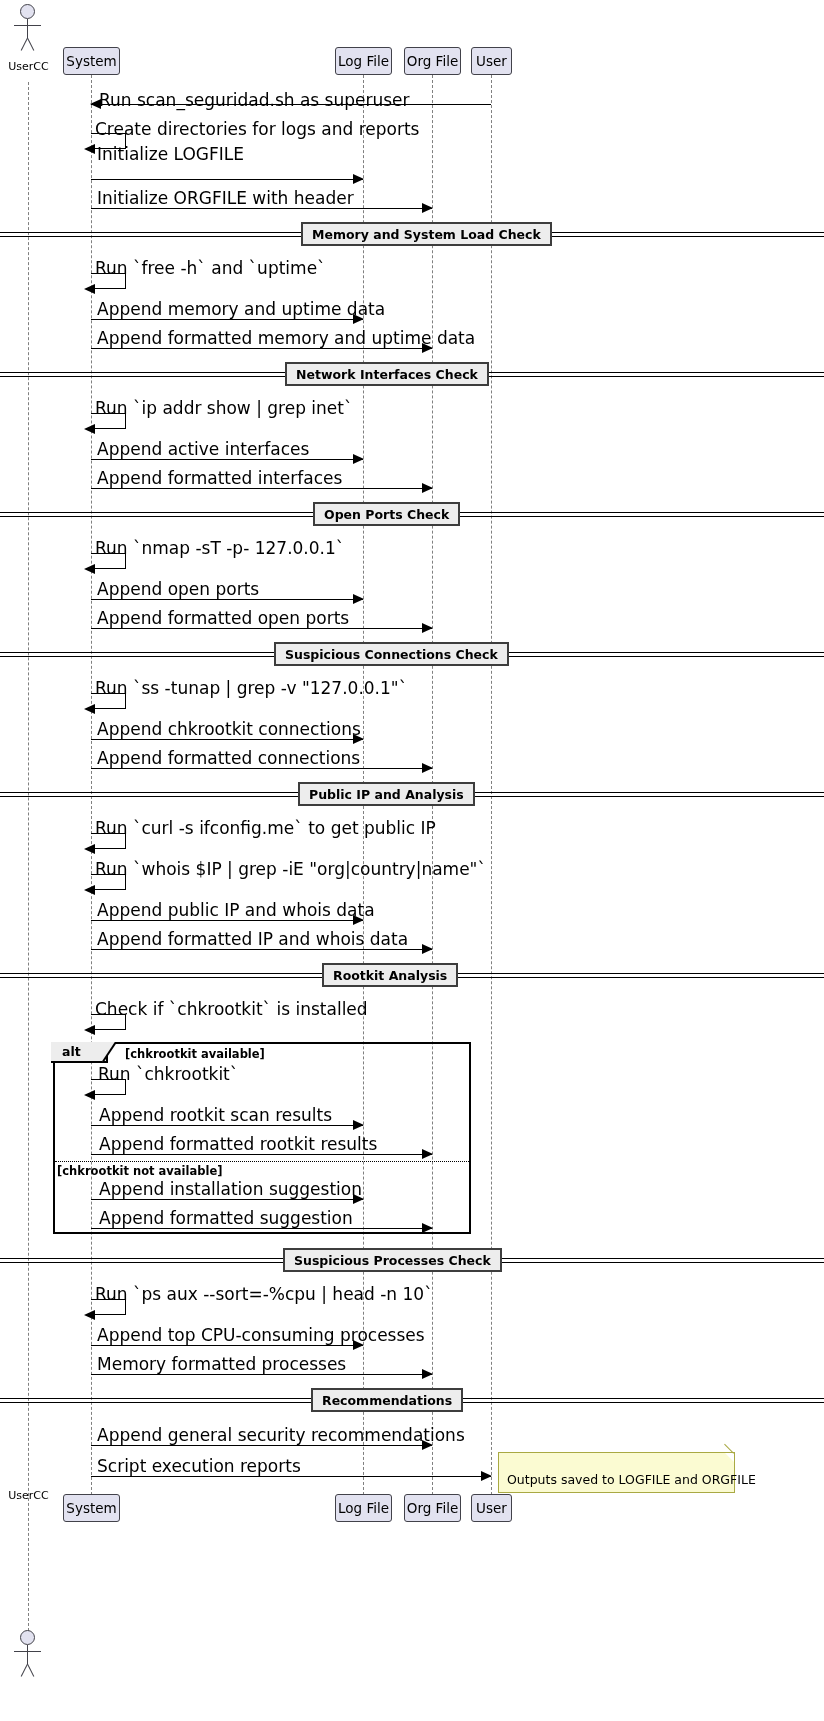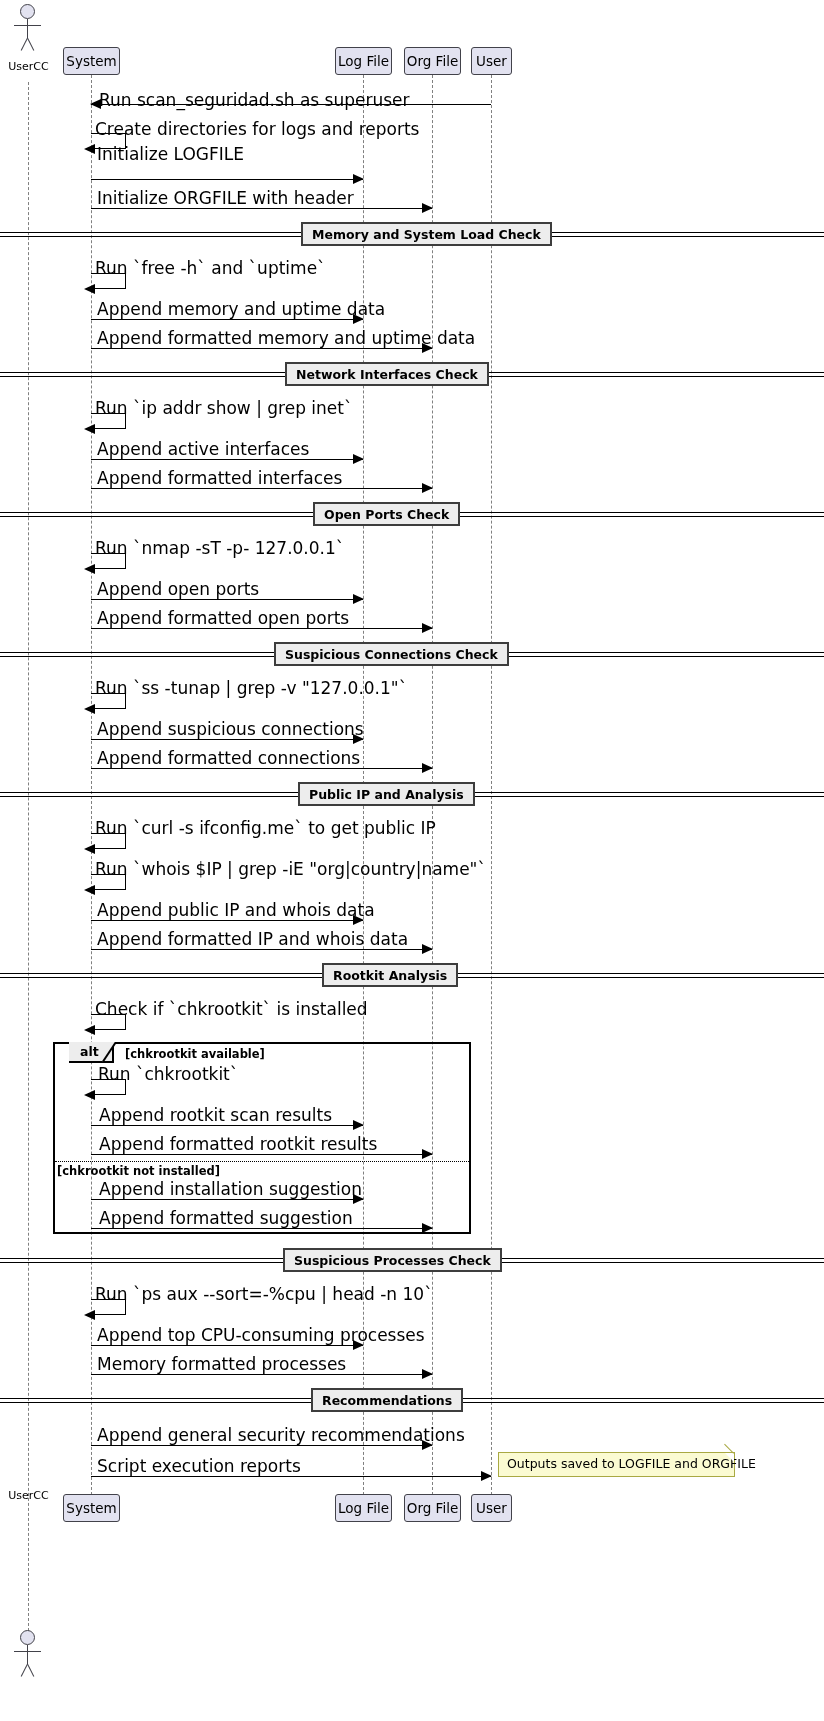--- a/index.html
+++ b/index.html
@@ -55,21 +55,21 @@
   .altframe{position:absolute;box-sizing:border-box;border:2px solid #000;background:transparent;}
   .altlabel{position:absolute;box-sizing:border-box;background:#EDEDED;border:2px solid #000;
         border-left:none;border-top:none;height:21px;padding:0 9px 0 11px;
         display:flex;align-items:center;font-size:12.5px;font-weight:bold;color:#000;}
   .altlabel-clip{position:absolute;height:21px;}
   .altcond{position:absolute;font-size:11.5px;font-weight:bold;color:#000;white-space:nowrap;}
   .altsep{position:absolute;height:0;border-top:1px dotted #000;}
 
   
   .note{position:absolute;box-sizing:border-box;background:#FBFBD2;border:1px solid #A9A943;
-        font-size:12.5px;color:#000;white-space:nowrap;padding:4px 9px 5px 8px;line-height:1.15;}
+        font-size:12.5px;color:#000;white-space:nowrap;padding:20px 9px 5px 8px;line-height:1.15;}
   .note .fold{position:absolute;right:0;top:0;width:0;height:0;
         border-left:9px solid transparent;border-top:9px solid #ffffff;}
   .note .foldline{position:absolute;right:0;top:0;width:13px;height:1px;background:#A9A943;
         transform-origin:right top;transform:rotate(45deg);}
 </style>
 </head>
 <body>
 
 <div id="diagram">
 
@@ -182,21 +182,21 @@
   </div>
 
   <div class="divider-lines" style="top:652px;"></div>
   <div class="divider-box" style="left:274px; top:642px;">Suspicious Connections Check</div>
 
   <div class="msg-label" style="left:95px; top:680px;">Run `ss -tunap | grep -v "127.0.0.1"`</div>
   <div class="selfmsg" style="left:91px; top:693px;">
     <span class="tip"></span>
   </div>
 
-  <div class="msg-label" style="left:97px; top:721px;">Append suspicious connections</div>
+  <div class="msg-label" style="left:97px; top:721px;">Append chkrootkit connections</div>
   <div class="msg" style="left:91px; top:739px; width:272px;">
     <span class="arrowR"></span>
   </div>
 
   <div class="msg-label" style="left:97px; top:750px;">Append formatted connections</div>
   <div class="msg" style="left:91px; top:768px; width:341px;">
     <span class="arrowR"></span>
   </div>
 
   <div class="divider-lines" style="top:792px;"></div>
@@ -224,21 +224,21 @@
 
   <div class="divider-lines" style="top:973px;"></div>
   <div class="divider-box" style="left:322px; top:963px;">Rootkit Analysis</div>
 
   <div class="msg-label" style="left:95px; top:1001px;">Check if `chkrootkit` is installed</div>
   <div class="selfmsg" style="left:91px; top:1014px;">
     <span class="tip"></span>
   </div>
 
   <div class="altframe" style="left:53px; top:1042px; width:418px; height:192px;"></div>
-  <div class="altlabel" style="left:69px; top:1042px; width:45px;">alt</div>
+  <div class="altlabel" style="left:51px; top:1042px; width:57px;">alt</div>
   <div class="altlabel-clip" style="left:102px; top:1042px; width:14px; overflow:hidden;">
     <svg width="14" height="21" viewBox="0 0 14 21">
       <path d="M0,0 L14,0 L0,21 Z" fill="#EDEDED" stroke="none"></path>
       <path d="M14,0 L0,21" stroke="#000" stroke-width="2" fill="none"></path>
       <path d="M0,21 L0,0" stroke="none" fill="none"></path>
     </svg>
   </div>
   <div class="altcond" style="left:125px; top:1047px;">[chkrootkit available]</div>
 
   <div class="msg-label" style="left:98px; top:1066px;">Run `chkrootkit`</div>
@@ -250,21 +250,21 @@
   <div class="msg" style="left:91px; top:1125px; width:272px;">
     <span class="arrowR"></span>
   </div>
 
   <div class="msg-label" style="left:99px; top:1136px;">Append formatted rootkit results</div>
   <div class="msg" style="left:91px; top:1154px; width:341px;">
     <span class="arrowR"></span>
   </div>
 
   <div class="altsep" style="left:55px; top:1161px; width:414px;"></div>
-  <div class="altcond" style="left:57px; top:1164px;">[chkrootkit not installed]</div>
+  <div class="altcond" style="left:57px; top:1164px;">[chkrootkit not available]</div>
 
   <div class="msg-label" style="left:99px; top:1181px;">Append installation suggestion</div>
   <div class="msg" style="left:91px; top:1199px; width:272px;">
     <span class="arrowR"></span>
   </div>
 
   <div class="msg-label" style="left:99px; top:1210px;">Append formatted suggestion</div>
   <div class="msg" style="left:91px; top:1228px; width:341px;">
     <span class="arrowR"></span>
   </div>

